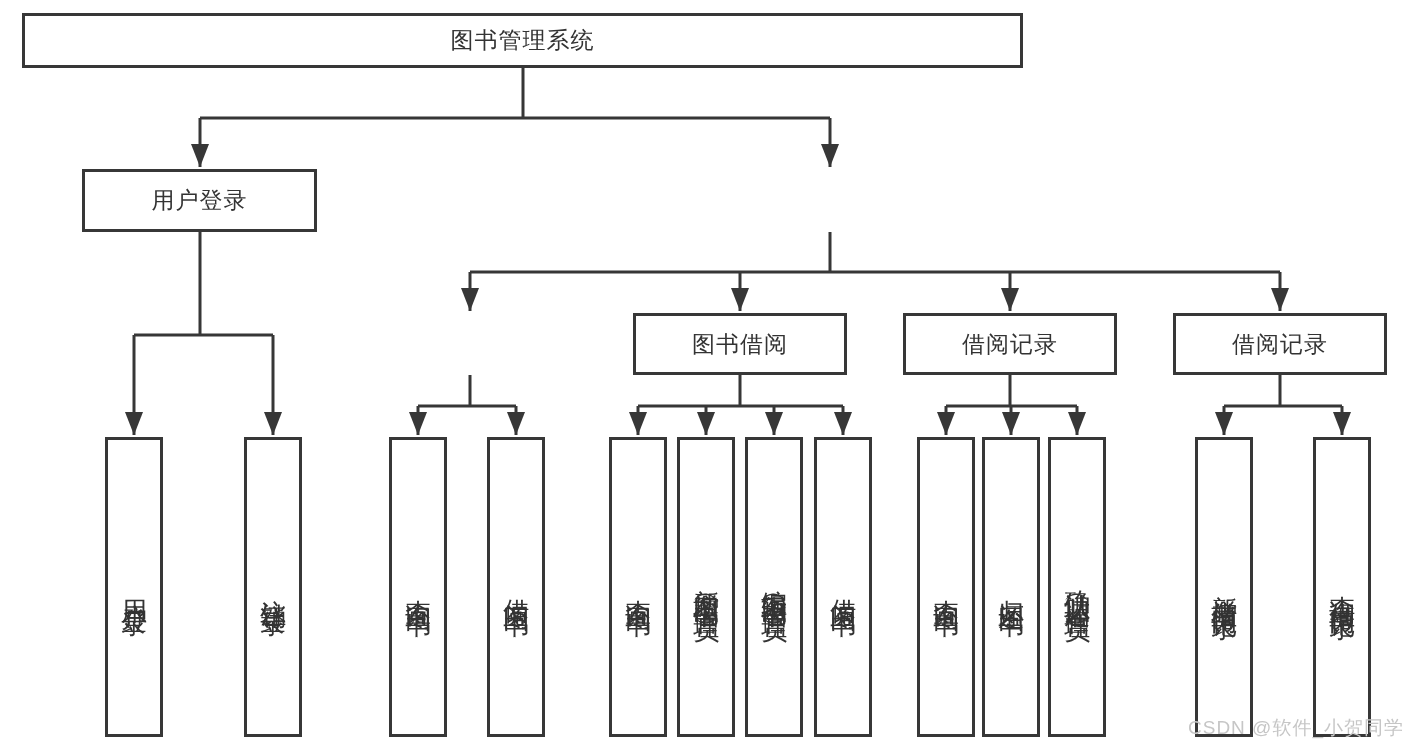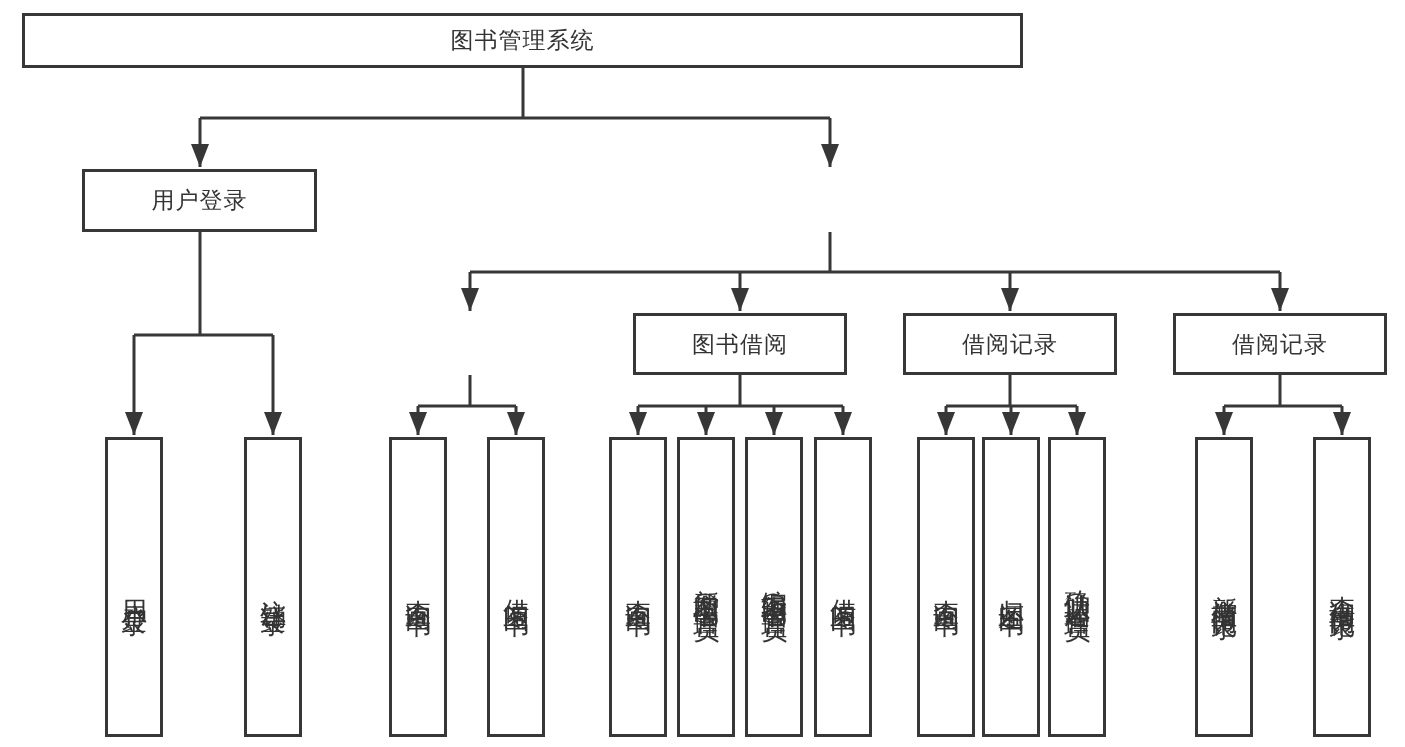--- a/index.html
+++ b/index.html
@@ -134,13 +134,14 @@
     <span class="vtxt">确认归还（管理员）</span>
   </div>
 
   <div class="box leaf" style="left:1195px;">
     <span class="vtxt">新增借阅记录</span>
   </div>
   <div class="box leaf" style="left:1313px;">
     <span class="vtxt">查询借阅记录</span>
   </div>
 
+  <div class="watermark">CSDN @软件_小贺同学</div>
 </div>
 
 </body></html>

